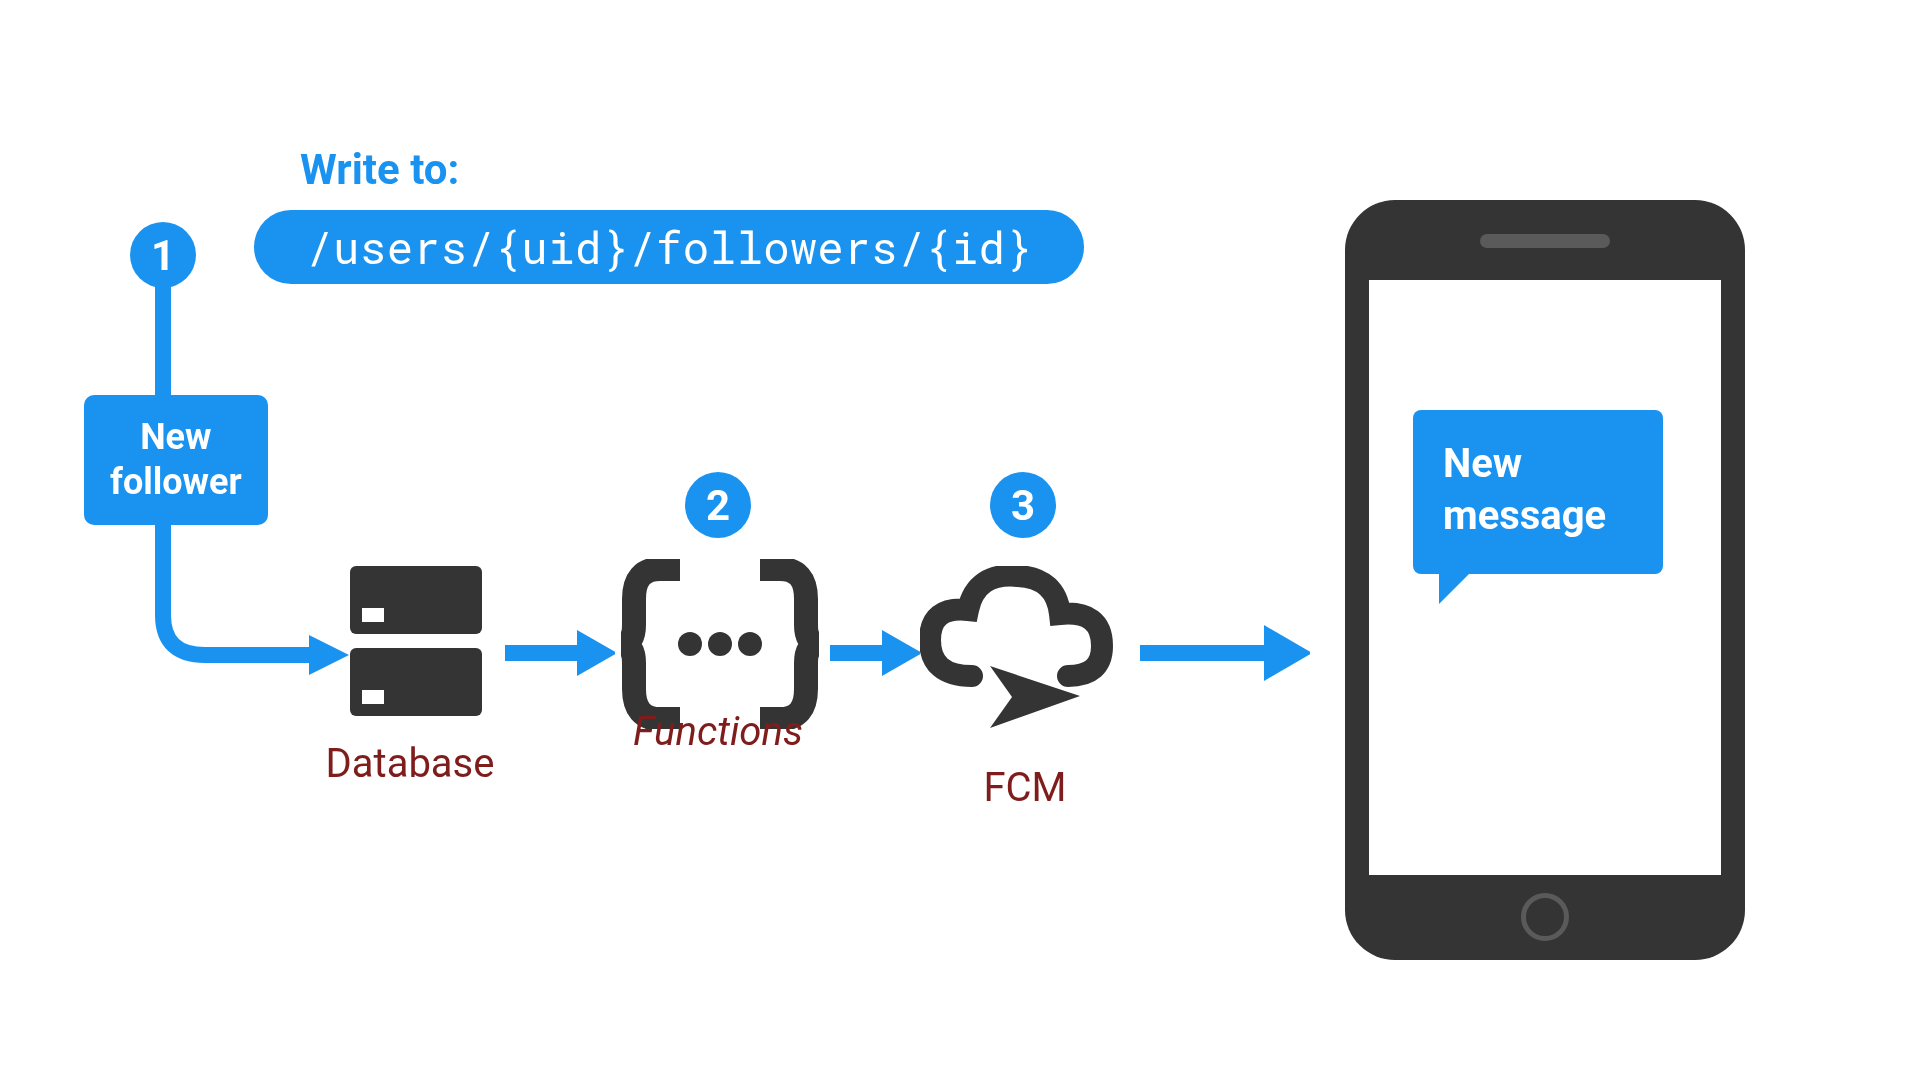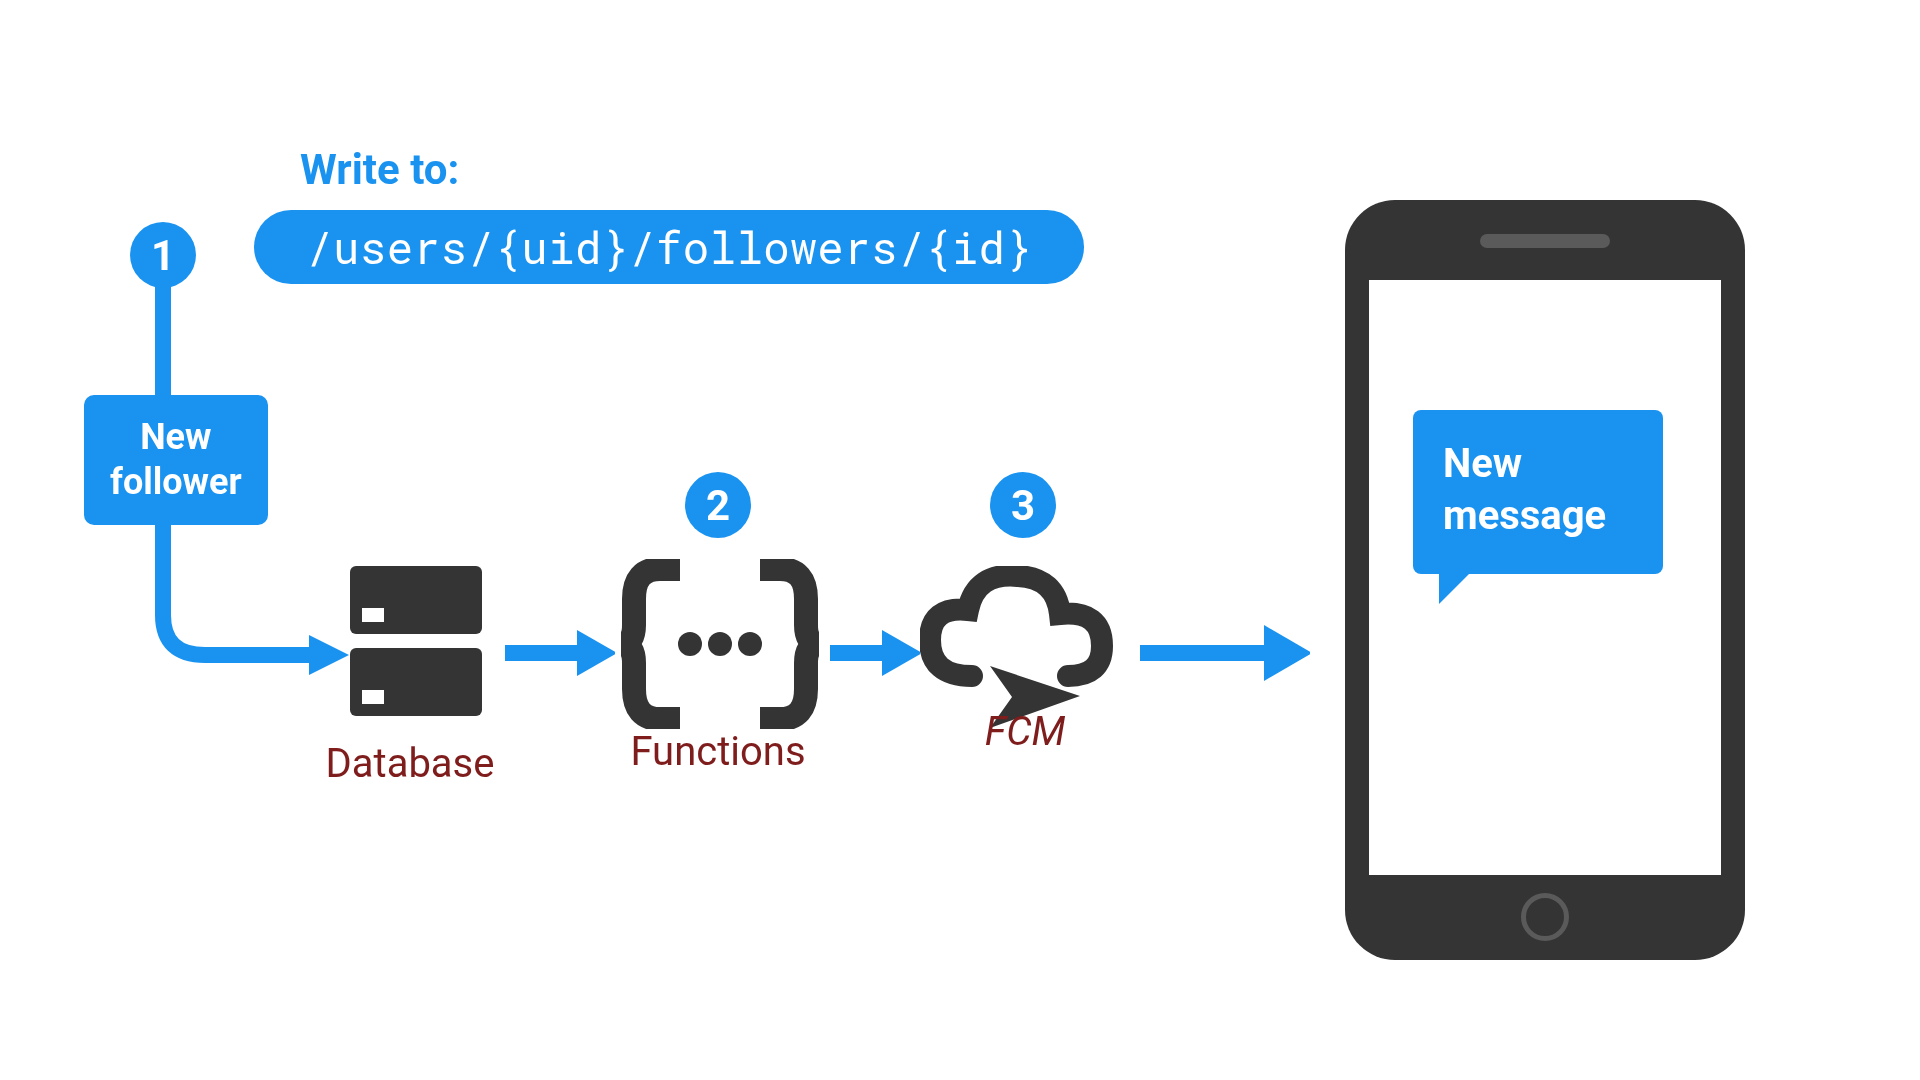--- a/index.html
+++ b/index.html
@@ -63,22 +63,22 @@
 
   .svc-label {
     position: absolute;
     color: #7f1d1d;
     font-size: 40px;
     font-weight: 400;
     text-align: center;
     width: 200px;
   }
   .lbl-db { left: 310px; top: 740px; }
-  .lbl-fn { left: 618px; top: 728px; }
-  .lbl-fcm { left: 925px; top: 708px; font-style: italic; }
+  .lbl-fn { left: 618px; top: 708px; font-style: italic; }
+  .lbl-fcm { left: 925px; top: 764px; }
 
   .icon-db { position: absolute; left: 350px; top: 566px; }
   .icon-fn { position: absolute; left: 620px; top: 559px; }
   .icon-fcm { position: absolute; left: 920px; top: 566px; }
 
   .arrow { position: absolute; }
 
   .phone {
     position: absolute;
     left: 1345px; top: 200px;

